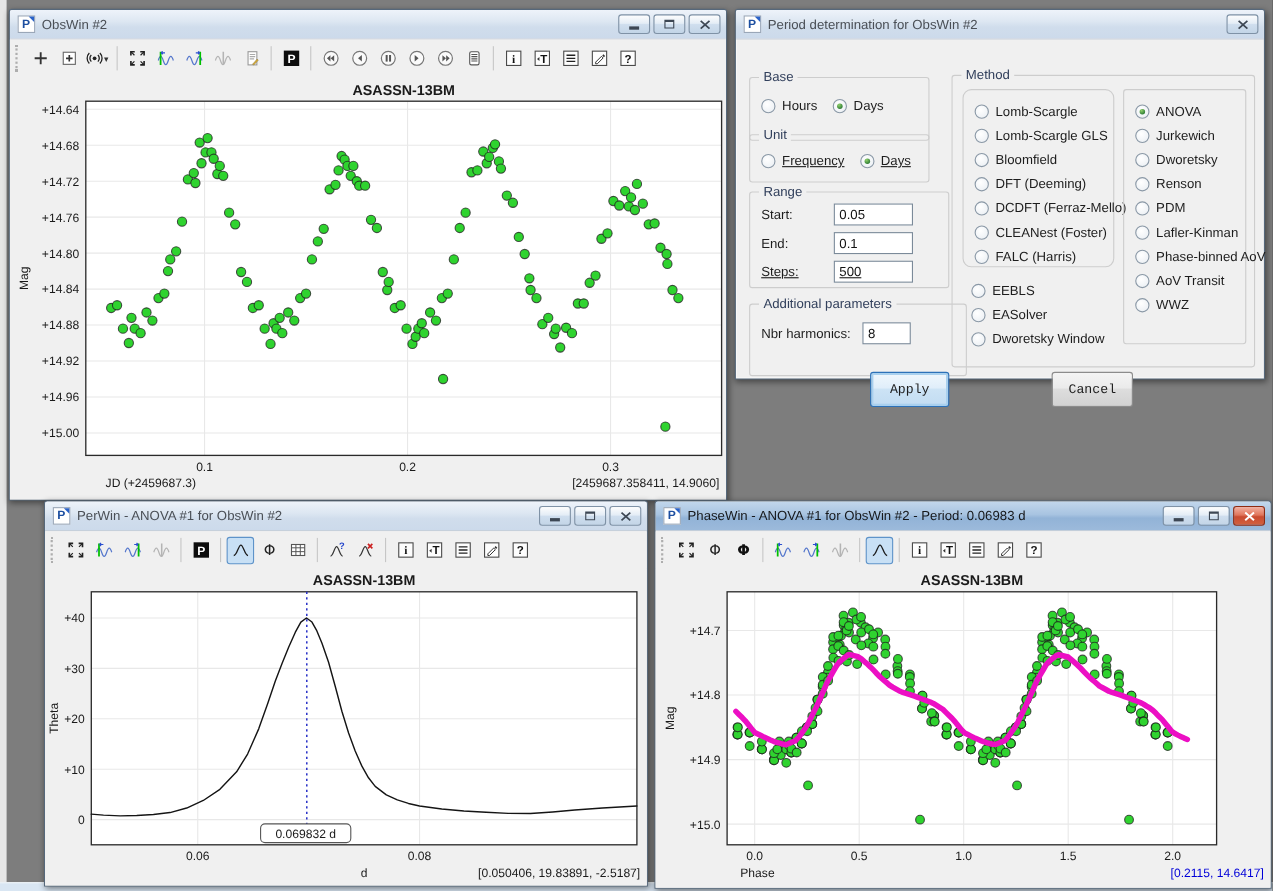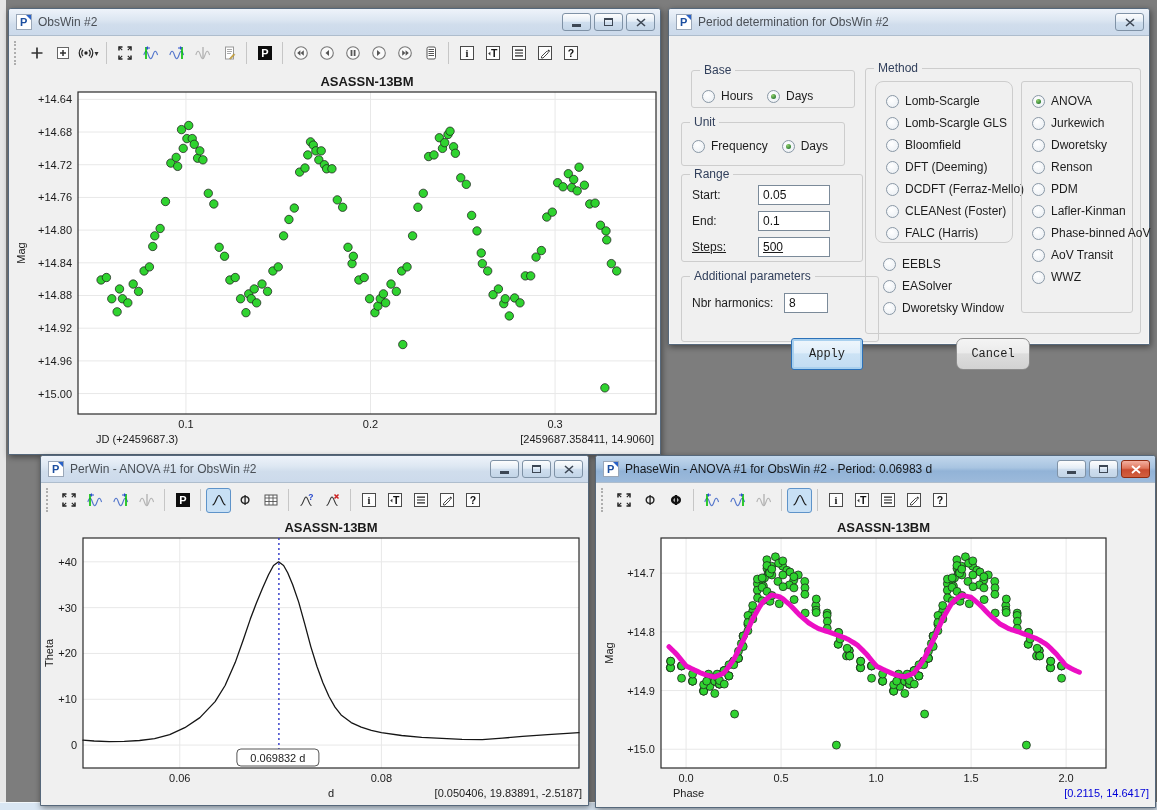--- a/index.html
+++ b/index.html
@@ -381,34 +381,34 @@
       <span class="title-text">Period determination for ObsWin #2</span>
       <span class="controls">
         <span class="ctl">
             <svg width="10" height="9">
               <path d="M1 1l8 7M9 1L1 8" stroke="#3d4754" stroke-width="1.6"></path>
             </svg>
           </span>
       </span>
     </div>
     <div class="dlg-body">
-      <div class="group" style="left:22px;top:34px;width:164px;height:38px;">
+      <div class="group" style="left:12px;top:34px;width:164px;height:58px;">
         <span class="group-label">Base</span>
         <div class="hrow" id="base-radios">
             <label class="radio">
               <span class="rb"></span>
               <span>Hours</span>
             </label>
             <label class="radio">
               <span class="rb sel"></span>
               <span>Days</span>
             </label>
           </div>
       </div>
-      <div class="group" style="left:12px;top:86px;width:164px;height:44px;">
+      <div class="group" style="left:12px;top:86px;width:164px;height:44px;text-decoration:underline;">
         <span class="group-label">Unit</span>
         <div class="hrow" id="unit-radios" style="padding-top:12px;">
             <label class="radio">
               <span class="rb"></span>
               <span>Frequency</span>
             </label>
             <label class="radio">
               <span class="rb sel"></span>
               <span>Days</span>
             </label>
@@ -519,21 +519,21 @@
               <span class="rb"></span>
               <span>AoV Transit</span>
             </label>
             <label class="radio">
               <span class="rb"></span>
               <span>WWZ</span>
             </label>
           </div>
       </div>
       <button class="btn focused" style="left:122px;top:302px;width:72px;">Apply</button>
-      <button class="btn" style="left:287px;top:302px;width:74px;border-radius:7px;">Cancel</button>
+      <button class="btn" style="left:287px;top:302px;width:74px;">Cancel</button>
     </div>
   </div>
 
   <div class="win" style="left:40px;top:455px;width:549px;height:351px;">
     <div class="titlebar">
       <span class="win-icon">
           <span>P</span>
           <i></i>
         </span>
       <span class="title-text">PerWin - ANOVA #1 for ObsWin #2</span>

